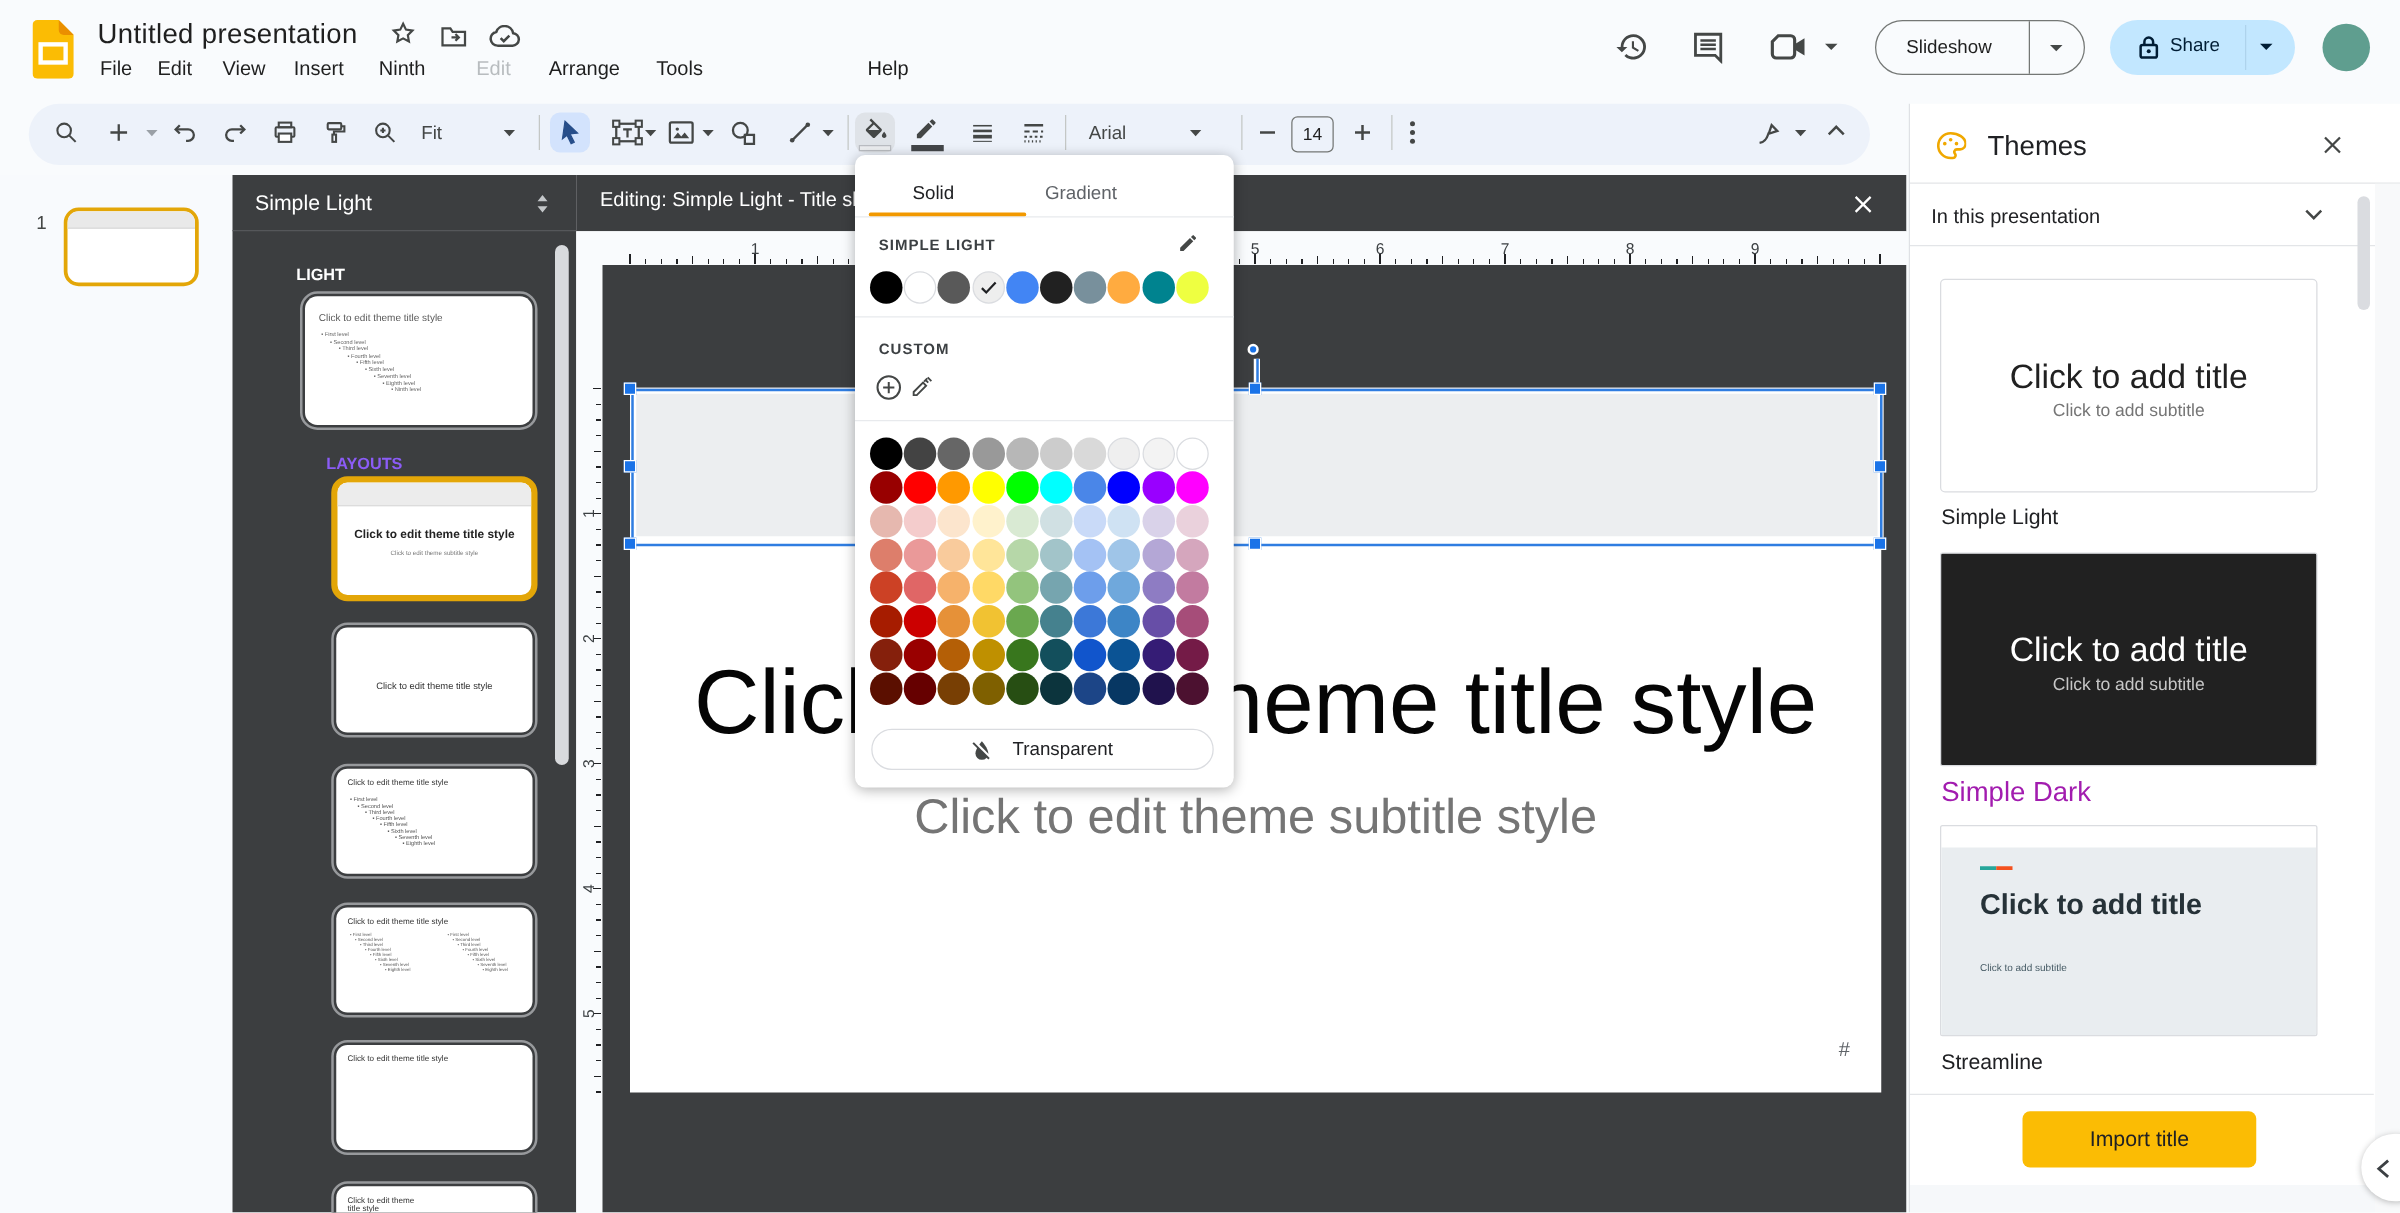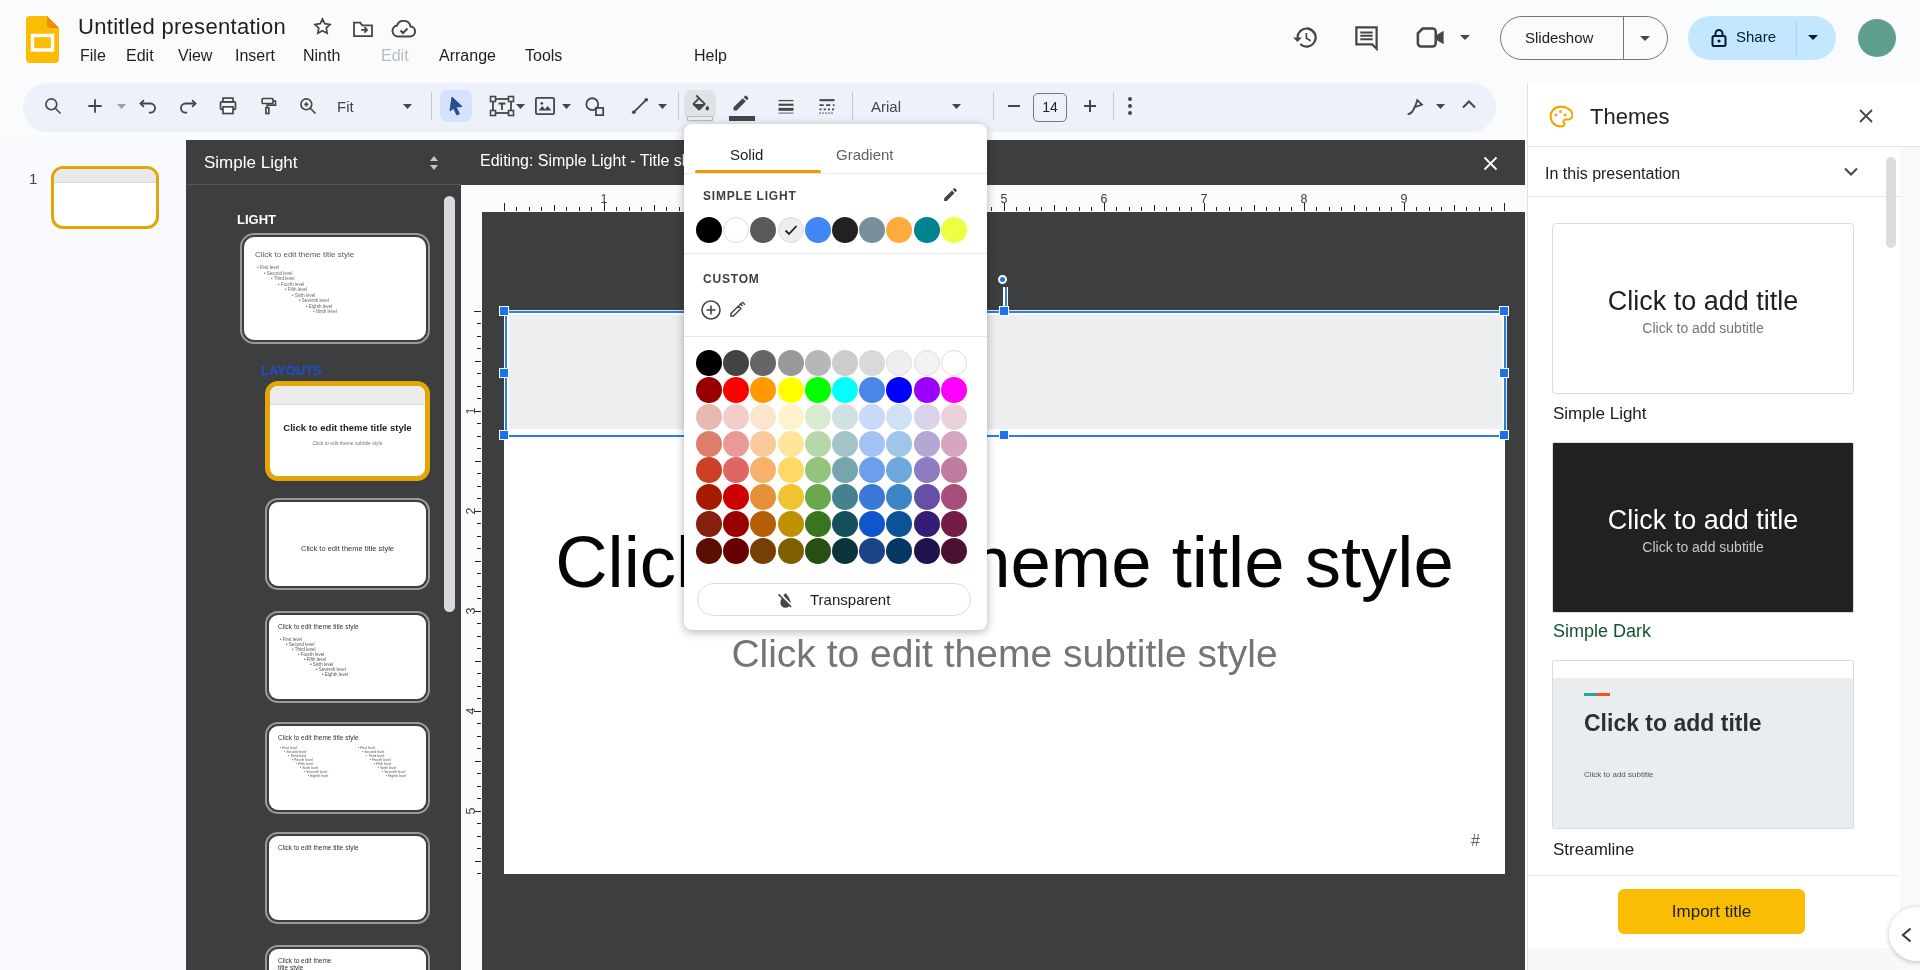--- a/index.html
+++ b/index.html
@@ -312,21 +312,21 @@
         <div style="margin-left:21px;height:5.5px;font-size:4.5px;white-space:nowrap;">• Fourth level</div>
         <div style="margin-left:28px;height:5.5px;font-size:4.5px;white-space:nowrap;">• Fifth level</div>
         <div style="margin-left:35px;height:5.5px;font-size:4.5px;white-space:nowrap;">• Sixth level</div>
         <div style="margin-left:42px;height:5.5px;font-size:4.5px;white-space:nowrap;">• Seventh level</div>
         <div style="margin-left:49px;height:5.5px;font-size:4.5px;white-space:nowrap;">• Eighth level</div>
         <div style="margin-left:56px;height:5.5px;font-size:4.5px;white-space:nowrap;">• Ninth level</div>
       </div>
   </div>
 </div>
 
-<div class="abs" style="left:261px;top:363px;font-size:13px;font-weight:bold;color:#1d4ed8;">LAYOUTS</div>
+<div class="abs" style="left:261px;top:363px;font-size:13px;font-weight:bold;color:#8b5cf6;">LAYOUTS</div>
 
 <div class="abs" style="left:265px;top:381px;width:165px;height:100px;border:5px solid #e3a608;border-radius:13px;background:#fff;overflow:hidden;">
   <div class="abs" style="left:0;top:0;width:155px;height:19px;background:#ececec;border-bottom:1px solid #dcdcdc;"></div>
   <div class="abs" style="left:0;top:36px;width:155px;text-align:center;font-size:9.5px;font-weight:bold;color:#222;">Click to edit theme title style</div>
   <div class="abs" style="left:0;top:54px;width:155px;text-align:center;font-size:5px;color:#777;">Click to edit theme subtitle style</div>
 </div>
 
 <div class="abs lcard" style="left:265px;top:498px;">
   <div class="lin">
     <div class="abs" style="left:0;top:42px;width:157px;text-align:center;font-size:7.5px;color:#333;">Click to edit theme title style</div>
@@ -604,21 +604,21 @@
 <div class="abs" style="left:1552px;top:223px;width:302px;height:171px;background:#fff;border:1px solid #dadce0;border-radius:4px;">
   <div class="abs" style="left:0;top:62px;width:300px;text-align:center;font-size:27px;color:#212121;">Click to add title</div>
   <div class="abs" style="left:0;top:96px;width:300px;text-align:center;font-size:14px;color:#757575;">Click to add subtitle</div>
 </div>
 <div class="abs" style="left:1553px;top:404px;font-size:17px;color:#202124;">Simple Light</div>
 
 <div class="abs" style="left:1552px;top:442px;width:302px;height:171px;background:#212121;border:1px solid #dadce0;border-radius:2px;">
   <div class="abs" style="left:0;top:62px;width:300px;text-align:center;font-size:27px;color:#fff;">Click to add title</div>
   <div class="abs" style="left:0;top:96px;width:300px;text-align:center;font-size:14px;color:#c7c7c7;">Click to add subtitle</div>
 </div>
-<div class="abs" style="left:1553px;top:621px;font-size:18px;color:#14532d;">Simple Dark</div>
+<div class="abs" style="left:1553px;top:621px;font-size:22px;color:#a21caf;">Simple Dark</div>
 
 <div class="abs" style="left:1552px;top:660px;width:302px;height:169px;background:#fff;border:1px solid #dadce0;border-radius:2px;overflow:hidden;">
   <div class="abs" style="left:0;top:17px;width:300px;height:150px;background:#e9edf0;"></div>
   <div class="abs" style="left:31px;top:32px;width:13px;height:3px;background:#26a69a;"></div>
   <div class="abs" style="left:44px;top:32px;width:13px;height:3px;background:#f4511e;"></div>
   <div class="abs" style="left:31px;top:49px;font-size:23px;font-weight:bold;color:#263238;">Click to add title</div>
   <div class="abs" style="left:31px;top:109px;font-size:8px;color:#455a64;">Click to add subtitle</div>
 </div>
 <div class="abs" style="left:1553px;top:840px;font-size:17px;color:#202124;">Streamline</div>
 

